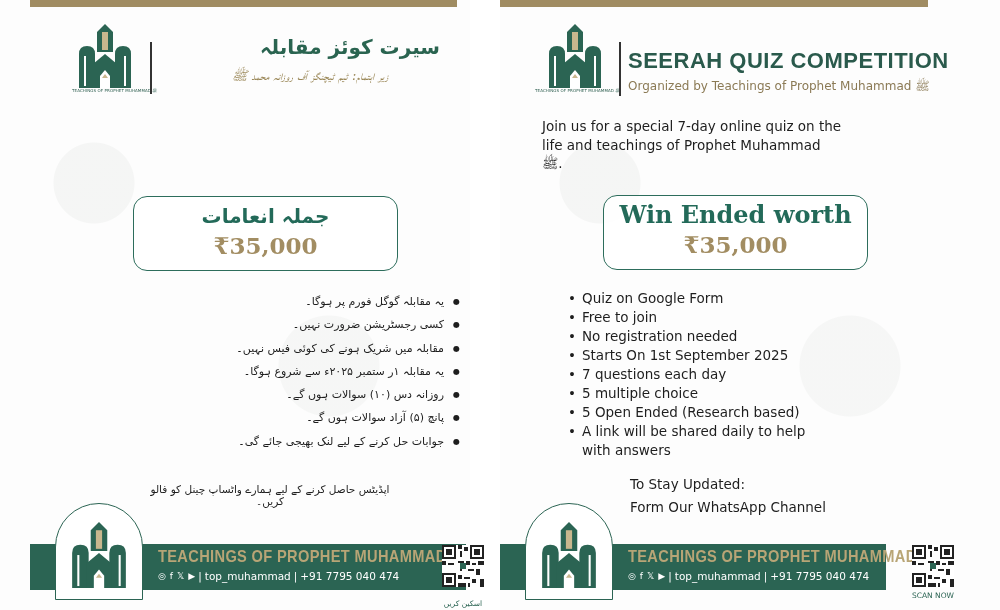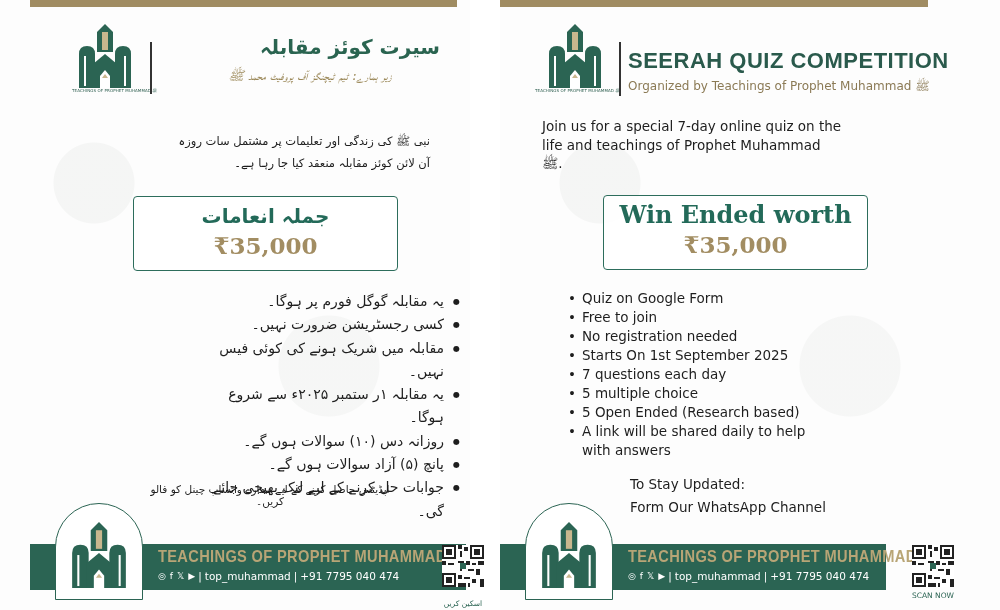--- a/index.html
+++ b/index.html
@@ -28,32 +28,32 @@
   .r-title { position: absolute; left: 128px; top: 48px; font-family: "Liberation Sans", sans-serif; font-weight: bold; font-size: 22px; color: #2a5a4c; letter-spacing: 0.5px; }
   .r-sub { position: absolute; left: 128px; top: 79px; font-size: 12px; color: #8b7a55; }
 
   
   .l-title { position: absolute; left: 180px; top: 35px; width: 260px; text-align: right; font-size: 20px; font-weight: bold; color: #2a6450; direction: rtl; }
   .l-sub { position: absolute; left: 175px; top: 68px; width: 270px; text-align: center; font-size: 13px; color: #9a8757; direction: rtl; font-family: "DejaVu Serif", serif; font-style: italic; }
 
   .intro-en { position: absolute; left: 42px; top: 117px; width: 300px; font-size: 13.5px; line-height: 18.5px; color: #1e1e1e; }
   .intro-ur { position: absolute; left: 170px; top: 130px; width: 260px; font-size: 11.5px; line-height: 22px; direction: rtl; text-align: right; color: #1e1e1e; }
 
-  .prize-box { position: absolute; border: 1.5px solid #2d6d5c; border-radius: 4px; background: rgba(255,255,255,0.85); text-align: center; }
+  .prize-box { position: absolute; border: 1.5px solid #2d6d5c; border-radius: 14px; background: rgba(255,255,255,0.85); text-align: center; }
   .right .prize-box { left: 103px; top: 195px; width: 265px; height: 75px; }
   .left .prize-box { left: 133px; top: 196px; width: 265px; height: 75px; }
   .prize-head { font-family: "DejaVu Serif", "Liberation Serif", serif; font-weight: bold; font-size: 24px; color: #236a59; margin-top: 4px; line-height: 30px; }
   .left .prize-head { direction: rtl; font-family: "DejaVu Sans", sans-serif; font-size: 20px; }
   .prize-amt { font-family: "DejaVu Serif", "Liberation Serif", serif; font-weight: bold; font-size: 23px; color: #a28d62; line-height: 30px; }
 
   .bullets-en { position: absolute; left: 68px; top: 289px; list-style: none; font-size: 13.5px; line-height: 19px; color: #1e1e1e; }
   .bullets-en li { position: relative; padding-left: 14px; }
   .bullets-en li::before { content: "•"; position: absolute; left: 0; top: 0; }
 
-  .bullets-ur { position: absolute; left: 200px; top: 290px; width: 260px; list-style: none; direction: rtl; font-size: 14px; line-height: 23.3px; color: #1e1e1e; }
+  .bullets-ur { position: absolute; left: 200px; top: 290px; width: 260px; list-style: none; direction: rtl; font-size: 11px; line-height: 23.3px; color: #1e1e1e; }
   .bullets-ur li { position: relative; padding-right: 16px; }
   .bullets-ur li::before { content: "●"; font-size: 8px; position: absolute; right: 0; top: 0; }
 
   .stay { position: absolute; left: 130px; top: 473px; width: 210px; text-align: left; font-size: 13.5px; line-height: 23px; color: #1e1e1e; }
   .stay-ur { position: absolute; left: 140px; top: 483px; width: 260px; text-align: center; font-size: 10.5px; direction: rtl; color: #1e1e1e; }
 
   
   .band { position: absolute; top: 544px; height: 46px; background: #2b6453; }
   .left .band { left: 30px; width: 436px; }
   .right .band { left: 0; width: 386px; }
@@ -93,23 +93,22 @@
       <path d="M25 66 V54 L30 48 L35 54 V66 Z" fill="#fff"></path>
       <path d="M27 56 L30 52 L33 56 Z" fill="#c9b78e"></path>
       <rect x="9" y="34" width="2" height="30" fill="#fff"></rect>
       <rect x="49" y="34" width="2" height="30" fill="#fff"></rect>
     </svg>
     <div class="logo-caption" style="left:-3px;top:66px;">TEACHINGS OF PROPHET MUHAMMAD ﷺ</div>
   </div>
   <div class="vdivider" style="left:150px;top:42px;height:52px;"></div>
 
   <div class="l-title">سیرت کوئز مقابلہ</div>
-  <div class="l-sub">زیر ہمارے: ٹیم ٹیچنگز آف پروفیٹ محمد ﷺ</div>
-
-  <div class="intro-ur">نبی ﷺ کی زندگی اور تعلیمات پر مشتمل سات روزہ آن لائن کوئز مقابلہ منعقد کیا جا رہا ہے۔</div>
+  <div class="l-sub">زیر اہتمام: ٹیم ٹیچنگز آف روزانہ محمد ﷺ</div>
+
 
   <div class="prize-box">
     <div class="prize-head">جملہ انعامات</div>
     <div class="prize-amt">₹35,000</div>
   </div>
 
   <ul class="bullets-ur">
     <li>یہ مقابلہ گوگل فورم پر ہوگا۔</li>
     <li>کسی رجسٹریشن ضرورت نہیں۔</li>
     <li>مقابلہ میں شریک ہونے کی کوئی فیس نہیں۔</li>

